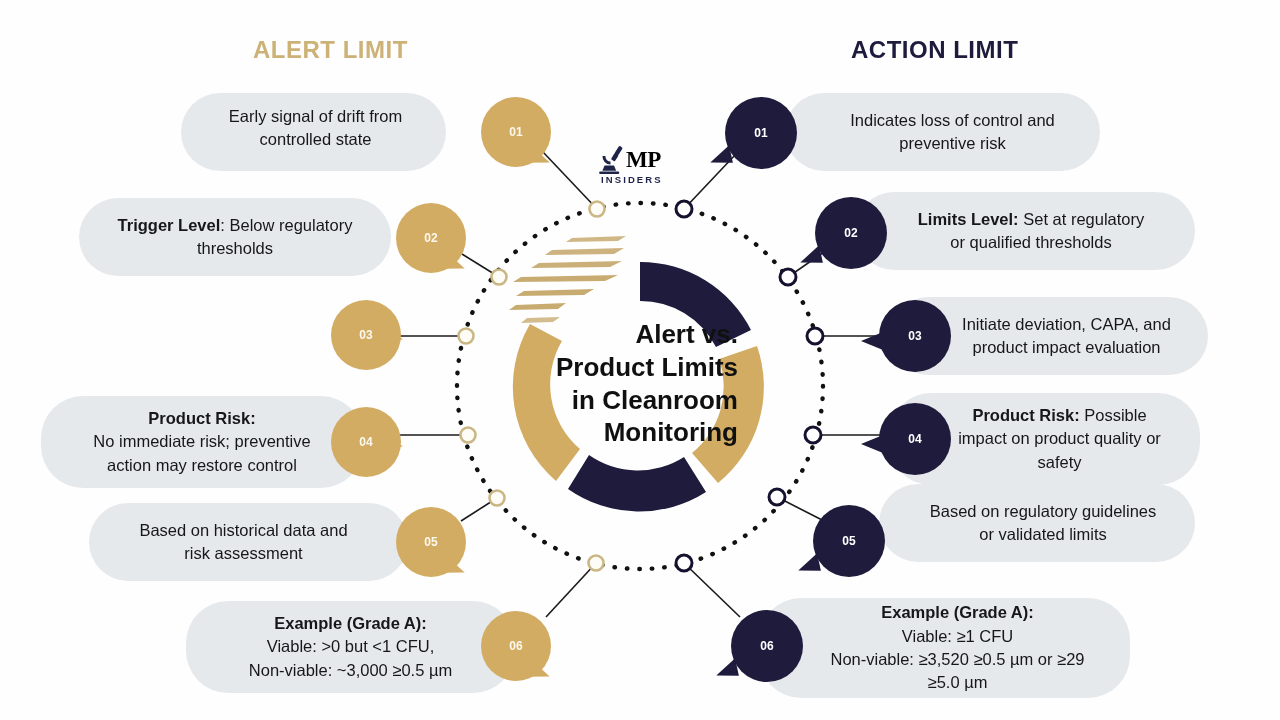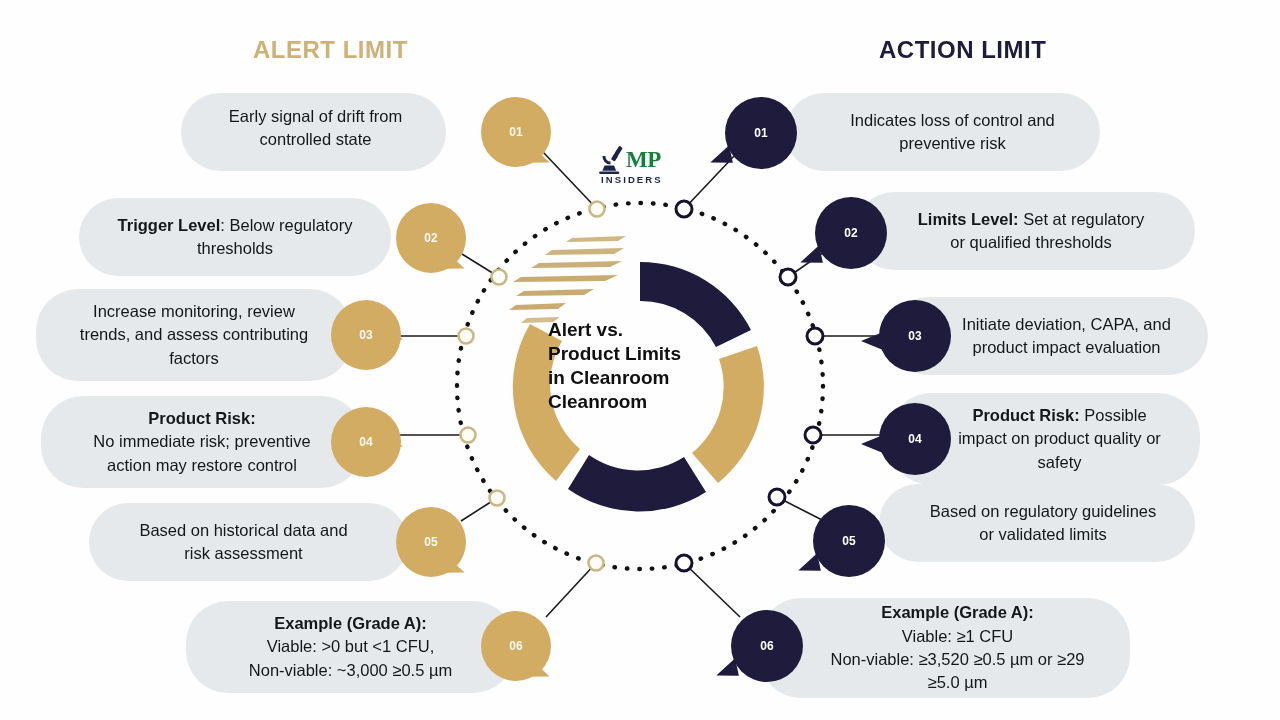--- a/index.html
+++ b/index.html
@@ -19,21 +19,21 @@
 
   
   .col-heading {
     position: absolute;
     font-weight: bold;
     font-size: 24px;
     letter-spacing: 0.5px;
     white-space: nowrap;
   }
   #alert-heading  { left: 253px; top: 36px; color: #cdb277; }
-  #action-heading { left: 879px; top: 36px; color: #1e1b3c; }
+  #action-heading { left: 851px; top: 36px; color: #1e1b3c; }
 
   
   .pill {
     position: absolute;
     background: #e6e9ec;
     border-radius: 42px;
     display: flex;
     align-items: center;
     box-sizing: border-box;
     color: #16171b;
@@ -105,22 +105,22 @@
     z-index: 3;
     pointer-events: none;
   }
 
   
   #center-title {
     position: absolute;
     left: 548px;
     top: 318px;
     width: 190px;
-    text-align: left;
-    font-size: 19px;
+    text-align: right;
+    font-size: 26px;
     font-weight: bold;
     line-height: 1.26;
     color: #101010;
     z-index: 5;
   }
 
   
   #brand-logo {
     position: absolute;
     left: 596px;
@@ -128,21 +128,21 @@
     width: 86px;
     height: 48px;
     z-index: 7;
   }
   #brand-logo .logo-word {
     position: absolute;
     left: 30px; top: 1px;
     font-size: 23px;
     font-weight: bold;
     letter-spacing: -0.5px;
-    color: #15803d;
+    color: #000000;
     font-family: "Liberation Serif", serif;
   }
   #brand-logo .logo-sub {
     position: absolute;
     left: 5px; top: 28px;
     font-size: 9.5px;
     font-weight: bold;
     letter-spacing: 2.1px;
     color: #1e2348;
   }
@@ -162,27 +162,20 @@
     </span>
   </div>
 
   <div class="pill left" style="left:79px; top:198px; width:312px; height:78px; padding:0 24px 0 24px;">
     <span class="pill-text">
       <b>Trigger Level</b><span>: Below regulatory</span><br>
       <span>thresholds</span>
     </span>
   </div>
 
-  <div class="pill left" style="left:36px; top:289px; width:316px; height:92px; padding:0 18px 0 18px;">
-    <span class="pill-text">
-      <span>Increase monitoring, review</span><br>
-      <span>trends, and assess contributing</span><br>
-      <span>factors</span>
-    </span>
-  </div>
 
   <div class="pill left" style="left:41px; top:396px; width:322px; height:92px; padding:0 20px 0 20px;">
     <span class="pill-text">
       <b>Product Risk:</b><br>
       <span>No immediate risk; preventive</span><br>
       <span>action may restore control</span>
     </span>
   </div>
 
   <div class="pill left" style="left:89px; top:503px; width:319px; height:78px; padding:0 34px 0 24px;">
@@ -377,21 +370,21 @@
       <circle cx="813" cy="435" r="8" fill="#ffffff" stroke="#15122f" stroke-width="3"></circle>
       <circle cx="777" cy="497" r="8" fill="#ffffff" stroke="#15122f" stroke-width="3"></circle>
       <circle cx="684" cy="563" r="8" fill="#ffffff" stroke="#15122f" stroke-width="3"></circle>
     </g>
   </svg>
 
   <div id="center-title">
     <span>Alert vs.</span><br>
     <span>Product Limits</span><br>
     <span>in Cleanroom</span><br>
-    <span>Cleanroom</span>
+    <span>Monitoring</span>
   </div>
 
   <div id="brand-logo">
     <svg width="34" height="30" viewBox="0 0 34 30" style="position:absolute;left:0;top:-1px;">
       <g fill="#1e2348">
         <rect x="20.5" y="1" width="4.2" height="9.5" rx="1.3" transform="rotate(32 22.6 5.7)"></rect>
         <rect x="16.5" y="8.5" width="4.6" height="7.5" rx="1.2" transform="rotate(32 18.8 12.2)"></rect>
         <path d="M 6.5 11 A 8 8 0 0 0 14.5 19.5 L 14.5 16.6 A 5.2 5.2 0 0 1 9.4 11 Z"></path>
         <path d="M 8.6 20.5 L 18 20.5 L 20.2 25.8 L 6.4 25.8 Z"></path>
         <rect x="3.2" y="26.4" width="20" height="2.7" rx="1"></rect>

